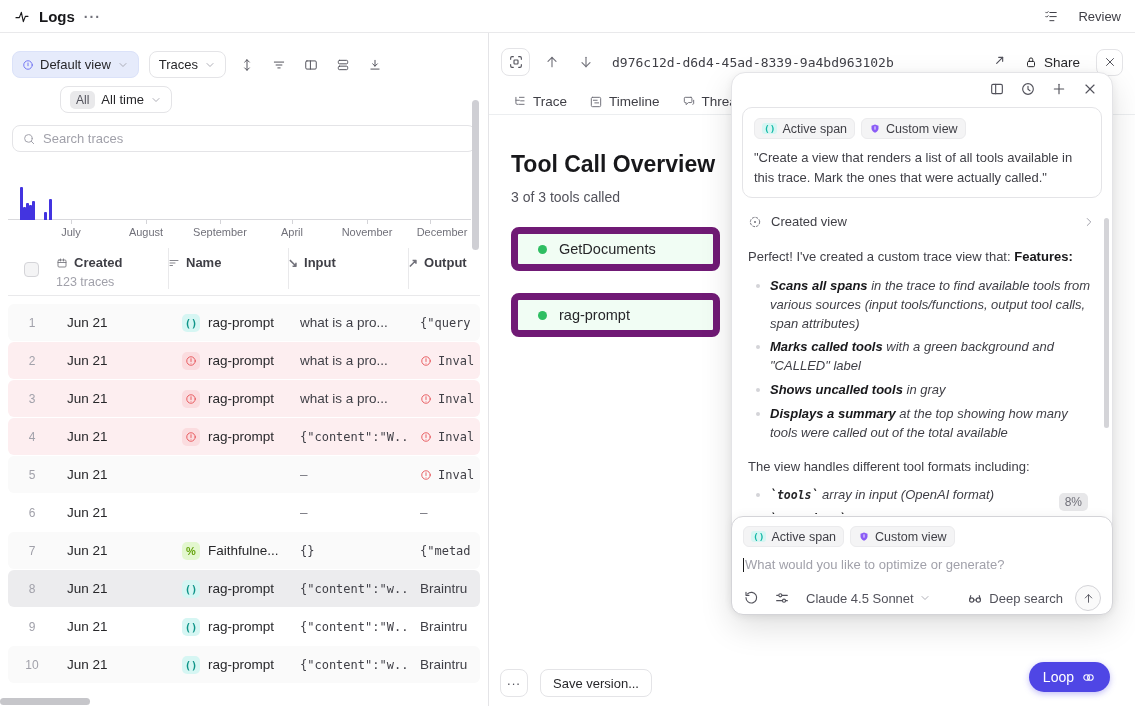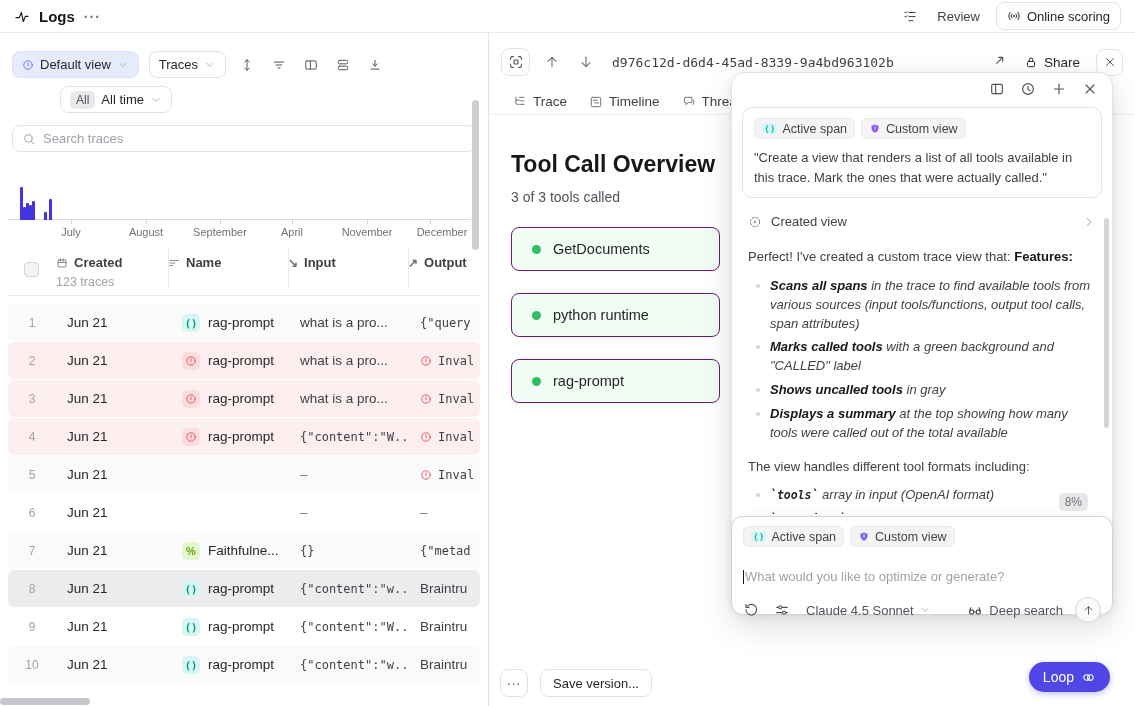--- a/index.html
+++ b/index.html
@@ -97,21 +97,21 @@
     border-bottom:1px solid #eceef0; position:relative; }
   .tab { display:flex; align-items:center; gap:6px; font-size:13.5px; color:#3f3f46; cursor:pointer; }
   .tab .ic { color:#71717a; }
   .tab-fragment { position:absolute; left:242px; top:8px; width:70px; height:26px; background:#ececee;
     border-radius:7px; display:flex; align-items:center; padding-left:9px; gap:6px; }
   .tab-fragment .fdot { width:11px; height:11px; border-radius:3px; background:#52525b; }
   .tab-fragment .fbar { width:34px; height:8px; border-radius:3px; background:#c9c9cd; }
 
   .overview-title { font-size:23px; font-weight:700; color:#18181b; margin:36px 0 0 22px; }
   .overview-sub { font-size:14px; color:#52525b; margin:11px 0 0 22px; }
-  .tool-card { width:209px; height:44px; margin:22px 0 0 22px; background:#f1fdf4; border:1px solid #701a75;
+  .tool-card { width:209px; height:44px; margin:22px 0 0 22px; background:#f1fdf4; border:7px solid #701a75;
     border-radius:8px; display:flex; align-items:center; gap:12px; padding-left:20px; }
   .tool-dot { width:9px; height:9px; border-radius:50%; background:#2fbe62; }
   .tool-name { font-size:14.5px; color:#27272a; }
   .tp-footer { position:absolute; left:11px; bottom:9px; display:flex; gap:12px; }
   .more-sq { width:28px; height:28px; border:1px solid #e4e4e7; border-radius:8px; color:#52525b;
     display:flex; align-items:center; justify-content:center; font-size:13px; cursor:pointer; background:#fff;
     letter-spacing:1px; padding-bottom:6px; }
   .save-btn { height:28px; border:1px solid #e4e4e7; border-radius:8px; padding:0 12px; font-size:13px;
     color:#27272a; background:#fff; display:flex; align-items:center; cursor:pointer; }
 
@@ -144,21 +144,21 @@
     border-radius:50%; background:#d4d4d8; }
   .codebit { font-family:"DejaVu Sans Mono", monospace; font-size:11.5px; font-weight:700; color:#27272a; }
   .formats-intro { margin-top:15px; }
   .pct-badge { position:absolute; right:24px; top:420px; background:#e7e7e9; color:#71717a; font-size:12px;
     border-radius:5px; padding:2px 6px; }
   .ov-scrollbar { position:absolute; right:3px; top:145px; width:5px; height:210px; background:#d4d4d8; border-radius:3px; }
 
   
   .composer { position:absolute; left:-1px; right:-1px; bottom:-1px; height:99px; background:#fff;
     border:1px solid #d4d4d8; border-radius:12px; box-shadow:0 -2px 10px rgba(0,0,0,.04); padding:9px 11px; }
-  .ph-line { display:flex; align-items:center; margin-top:22px;text-align:center; }
+  .ph-line { display:flex; align-items:center; margin-top:10px;text-align:center; }
   .cursor-bar { width:1px; height:14px; background:#18181b; }
   .placeholder { font-size:13px; color:#a1a1aa; margin-left:1px; }
   .composer-controls { display:flex; align-items:center; margin-top:13px; color:#52525b; }
   .composer-controls .ic { cursor:pointer; }
   .model-select { display:flex; align-items:center; gap:5px; margin-left:16px; font-size:13px; color:#52525b; cursor:pointer; }
   .model-select .chev { color:#a1a1aa; }
   .ctrl-spacer { flex:1; }
   .deep-search { display:flex; align-items:center; gap:6px; font-size:13px; color:#52525b; cursor:pointer; }
   .send-btn { width:26px; height:26px; border:1px solid #d4d4d8; border-radius:50%; background:#fafafa;
     color:#52525b; display:flex; align-items:center; justify-content:center; margin-left:12px; cursor:pointer; }
@@ -188,32 +188,20 @@
       <span class="ic" id="review-ic">
           <svg viewBox="0 0 24 24" fill="none" stroke="currentColor" stroke-width="1.7" stroke-linecap="round" stroke-linejoin="round">
             <path d="M3 5.5l1.5 1.5L7 4.5"></path>
             <line x1="10" y1="6" x2="21" y2="6"></line>
             <path d="M3 12.5l1.5 1.5L7 11.5"></path>
             <line x1="10" y1="13" x2="21" y2="13"></line>
             <line x1="10" y1="20" x2="17" y2="20"></line>
           </svg>
         </span>
       <span>Review</span>
-    </span>
-    <span class="outline-btn">
-      <span class="ic" id="broadcast-ic">
-          <svg viewBox="0 0 24 24" fill="none" stroke="currentColor" stroke-width="1.7" stroke-linecap="round" stroke-linejoin="round">
-            <circle cx="12" cy="12" r="1.8" fill="currentColor" stroke="none"></circle>
-            <path d="M8.5 8.5a5 5 0 0 0 0 7"></path>
-            <path d="M15.5 8.5a5 5 0 0 1 0 7"></path>
-            <path d="M5.6 5.6a9 9 0 0 0 0 12.8"></path>
-            <path d="M18.4 5.6a9 9 0 0 1 0 12.8"></path>
-          </svg>
-        </span>
-      <span>Online scoring</span>
     </span>
   </div>
 </header>
 
 <aside class="left-panel">
   <div class="toolbar">
     <div class="tool-row">
       <span class="pill view">
         <span class="ic sm" id="view-ic" style="color:#6366f1">
             <svg viewBox="0 0 24 24" fill="none" stroke="currentColor" stroke-width="1.7" stroke-linecap="round" stroke-linejoin="round">
@@ -643,24 +631,20 @@
 
   <h1 class="overview-title">Tool Call Overview</h1>
   <div class="overview-sub">3 of 3 tools called</div>
   <div id="tool-list">
       <div class="tool-card">
         <span class="tool-dot"></span>
         <span class="tool-name">GetDocuments</span>
       </div>
       <div class="tool-card">
         <span class="tool-dot"></span>
-        <span class="tool-name">python runtime</span>
-      </div>
-      <div class="tool-card">
-        <span class="tool-dot"></span>
         <span class="tool-name">rag-prompt</span>
       </div>
     </div>
 
   <div class="tp-footer">
     <span class="more-sq">...</span>
     <span class="save-btn">Save version...</span>
   </div>
 </section>
 

